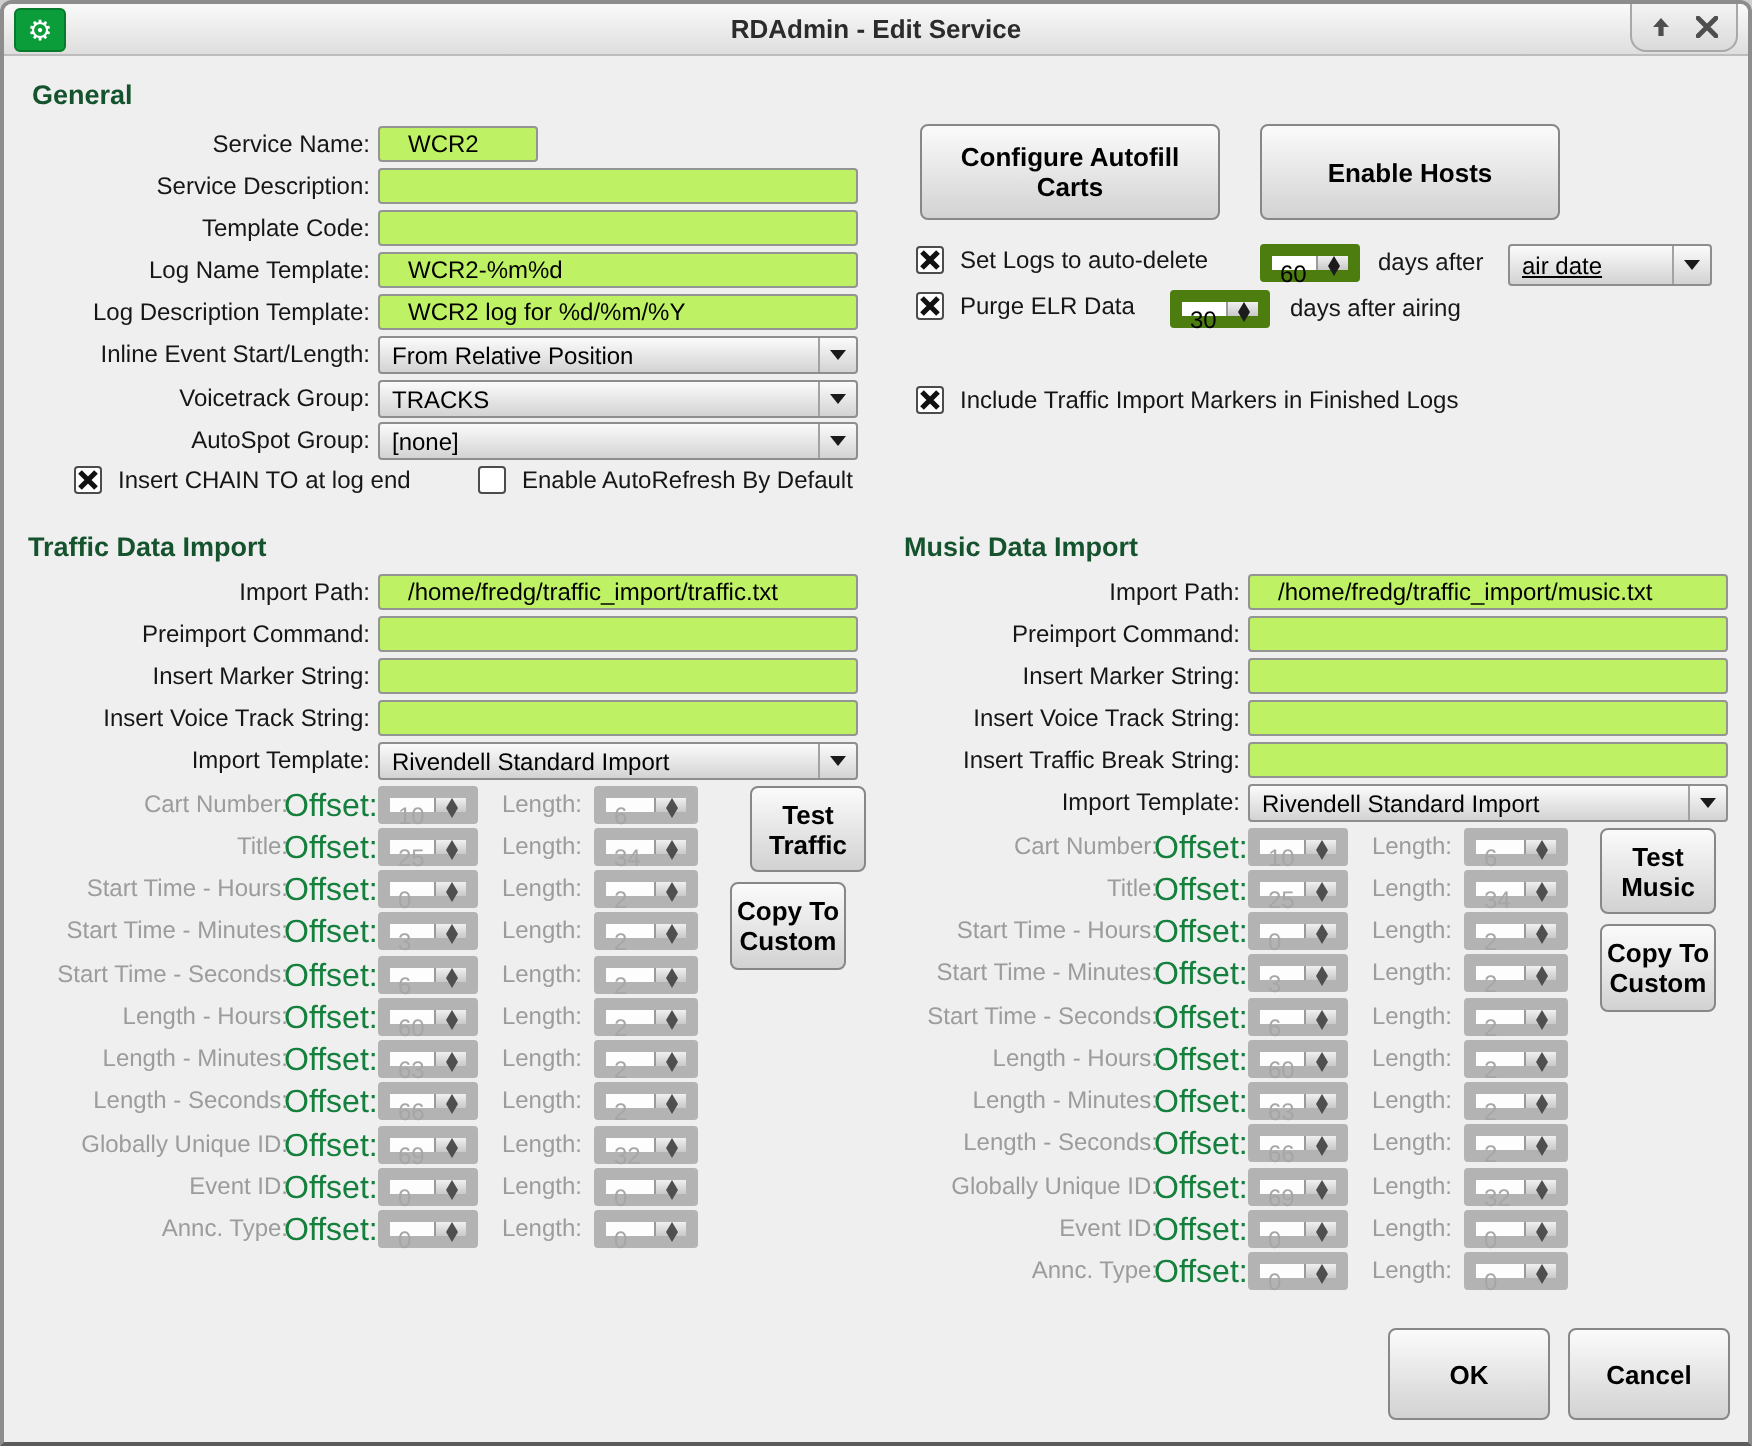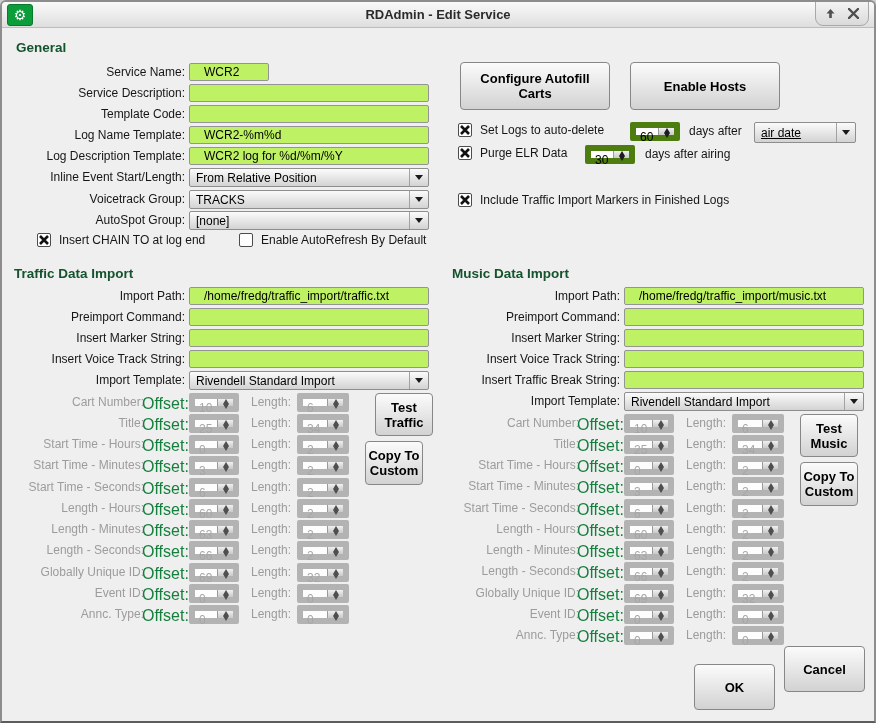--- a/index.html
+++ b/index.html
@@ -711,15 +711,15 @@
             <span class="tri-dn-s"></span>
           </span>
         </span>
     </div>
 
     <div class="btn" style="left:353px; top:148px; width:58px; height:43px;">Test Music</div>
     <div class="btn" style="left:353px; top:196px; width:58px; height:44px;">Copy To Custom</div>
   </div>
 
   <div class="btn" style="left:692px; top:662px; width:81px; height:46px;">OK</div>
-  <div class="btn" style="left:782px; top:644px; width:81px; height:46px;">Cancel</div>
+  <div class="btn" style="left:782px; top:662px; width:81px; height:46px;">Cancel</div>
 
 </div>
 
 </body></html>

